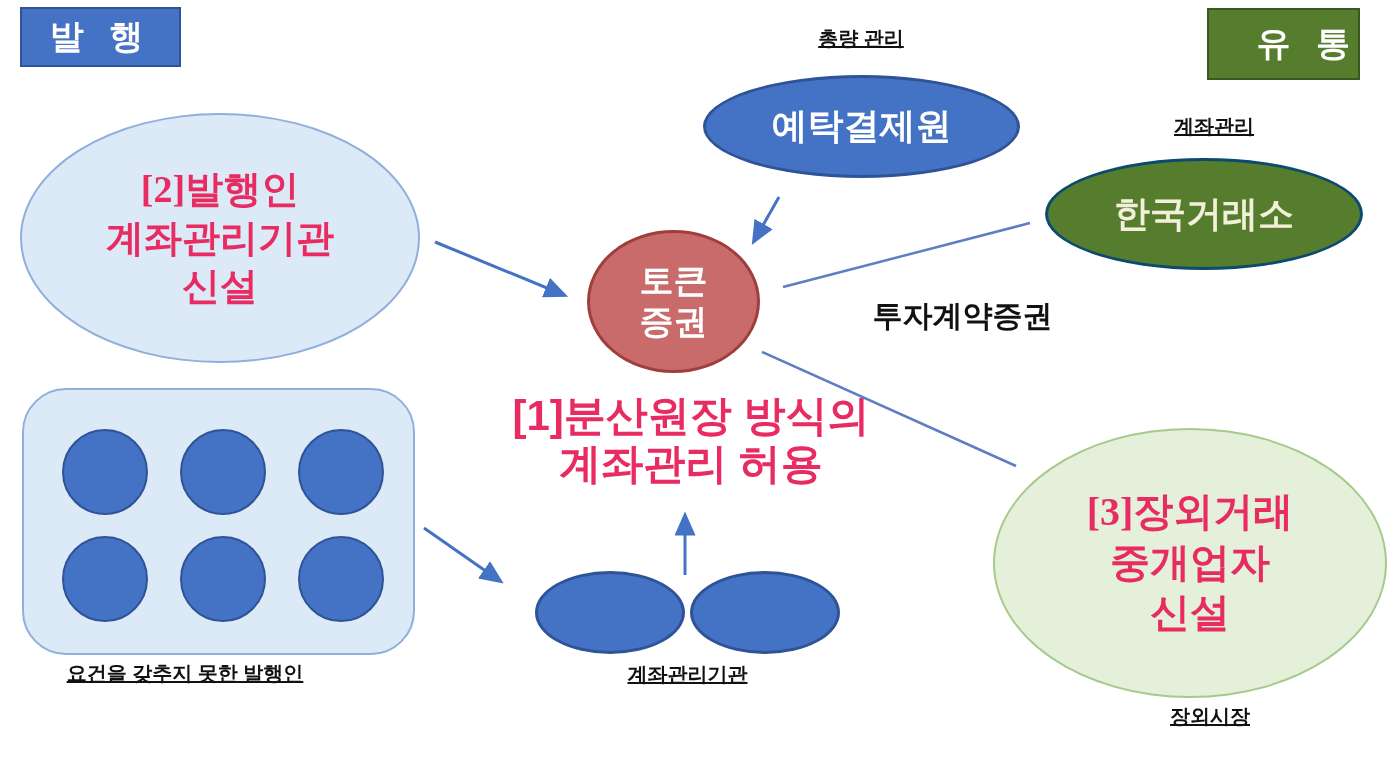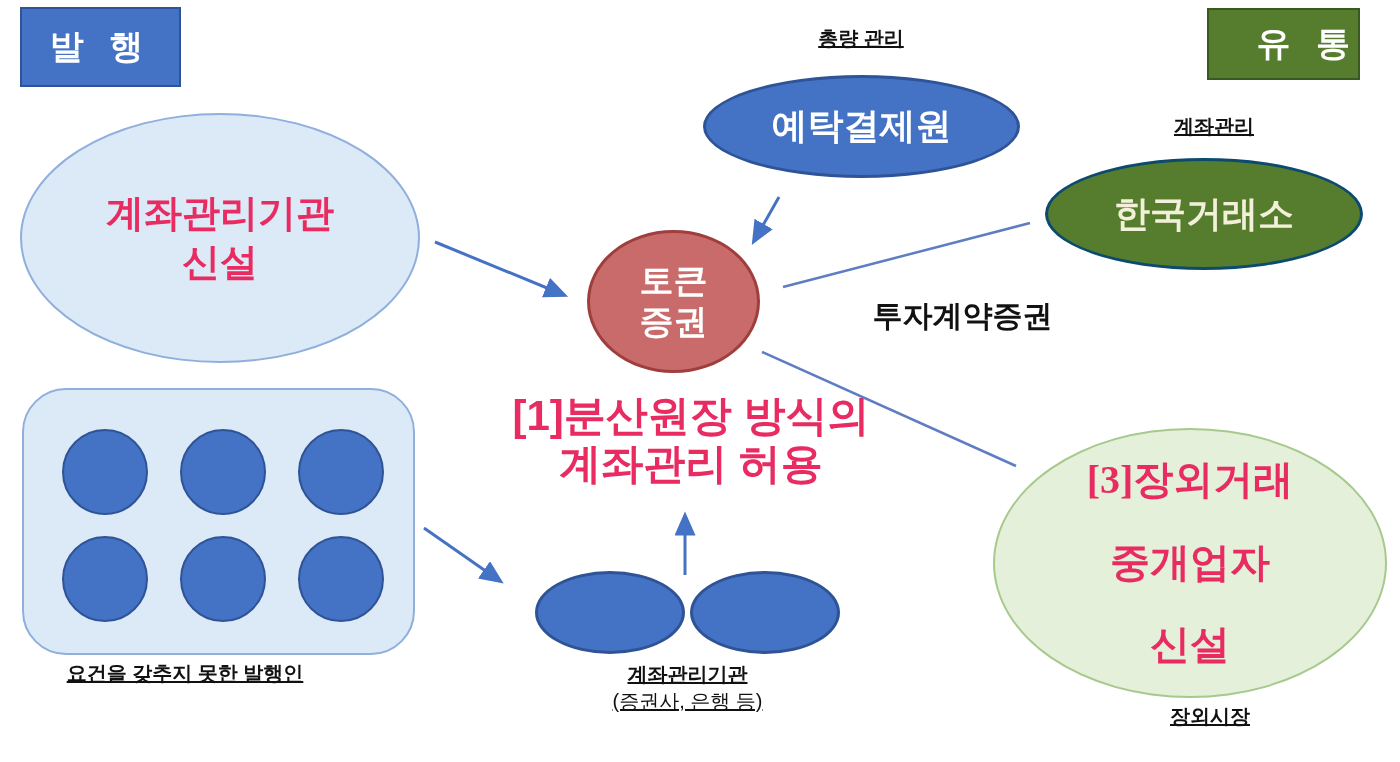--- a/index.html
+++ b/index.html
@@ -15,21 +15,21 @@
   .badge{font-weight:700;font-size:34px;color:#ffffff;letter-spacing:8px;z-index:2;}
   .badge-blue{background:#4472C4;border:2px solid #2E5396;}
   .badge-green{background:#567D2E;border:2px solid #3A5920;}
 
   
   .node{z-index:2;}
   .ellipse{border-radius:50%;font-family:Liberation Serif, serif;}
   .blue-node{background:#4472C4;border:3px solid #2E5396;color:#ffffff;}
   .green-node{background:#567D2E;border:3px solid #0c4a6e;color:#F3F0DA;}
   .lightblue-node{background:#DCE9F7;border:2px solid #8FAFDC;}
-  .lightgreen-node{background:#E4F0DA;border:2px solid #A6C98C;gap:32px;}
+  .lightgreen-node{background:#E4F0DA;border:2px solid #A6C98C;}
   .red-node{background:#C96B6B;border:3px solid #A03E3E;color:#ffffff;}
 
   .pink-text{color:#E82C62;font-weight:700;}
   .black-label{color:#111;font-weight:700;}
 
   .node-label-lg{font-size:36px;font-weight:700;}
   .lines-38{font-size:38px;line-height:1.28;}
   .lines-40{font-size:40px;line-height:1.26;}
   .headline{font-size:42px;line-height:1.14;}
   .token-label{font-size:34px;line-height:1.18;font-weight:700;}
@@ -41,21 +41,21 @@
   .issuer-circle{position:absolute;width:82px;height:82px;border-radius:50%;
     background:#4472C4;border:2px solid #2E5396;}
 
   #arrow-layer{position:absolute;left:0;top:0;width:1400px;height:762px;z-index:3;pointer-events:none;}
 </style>
 </head>
 <body>
 
 <div id="canvas">
 
-  <div class="abs badge badge-blue center-flex" style="left:20px;top:7px;width:161px;height:80px;">
+  <div class="abs badge badge-blue center-flex" style="left:20px;top:7px;width:161px;height:60px;">
     <span>발 행</span>
   </div>
 
   <div class="abs badge badge-green center-flex" style="left:1207px;top:8px;width:153px;height:72px;justify-content:flex-end;">
     <span>유 통</span>
   </div>
 
   <div class="abs black-label caption-30 center-flex" style="left:761px;top:18px;width:200px;height:40px;">
     <span>총량 관리</span>
   </div>
@@ -66,20 +66,21 @@
 
   <div class="abs black-label caption-30 center-flex" style="left:1114px;top:106px;width:200px;height:40px;">
     <span>계좌관리</span>
   </div>
 
   <div class="abs node ellipse green-node center-flex node-label-lg" style="left:1045px;top:158px;width:318px;height:112px;">
     <span>한국거래소</span>
   </div>
 
   <div class="abs node ellipse lightblue-node center-flex col pink-text lines-38" style="left:20px;top:113px;width:400px;height:250px;">
+    <span>[2]발행인</span>
     <span>계좌관리기관</span>
     <span>신설</span>
   </div>
 
   <div class="abs node ellipse red-node center-flex col token-label" style="left:587px;top:230px;width:173px;height:143px;">
     <span>토큰</span>
     <span>증권</span>
   </div>
 
   <div class="abs note center-flex col" style="left:780px;top:298px;width:365px;">
@@ -100,21 +101,20 @@
     <div class="issuer-circle" style="left:274px;top:146px;"></div>
   </div>
   <div class="abs black-label caption-30 center-flex" style="left:10px;top:660px;width:350px;">
     <span>요건을 갖추지 못한 발행인</span>
   </div>
 
   <div class="abs node ellipse blue-node" style="left:535px;top:571px;width:150px;height:83px;"></div>
   <div class="abs node ellipse blue-node" style="left:690px;top:571px;width:150px;height:83px;"></div>
   <div class="abs center-flex col" style="left:535px;top:661px;width:305px;">
     <span class="black-label caption-30">계좌관리기관</span>
-    <span class="caption-30" style="color:#111;">(증권사, 은행 등)</span>
   </div>
 
   <div class="abs node ellipse lightgreen-node center-flex col pink-text lines-40" style="left:993px;top:428px;width:394px;height:270px;">
     <span>[3]장외거래</span>
     <span>중개업자</span>
     <span>신설</span>
   </div>
   <div class="abs black-label caption-30 center-flex" style="left:1090px;top:703px;width:240px;">
     <span>장외시장</span>
   </div>

